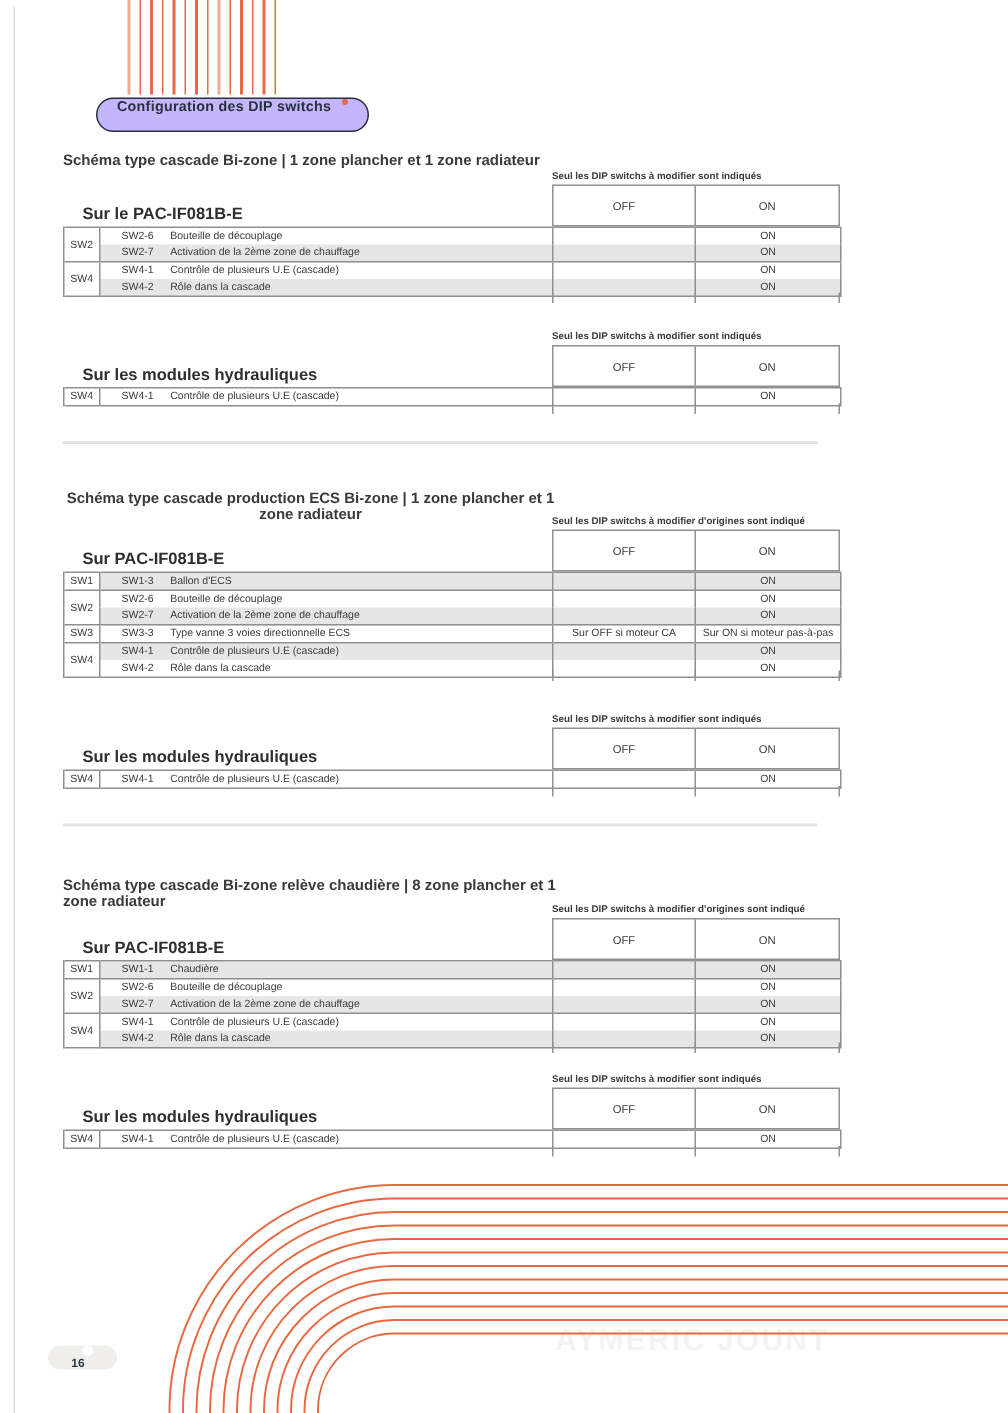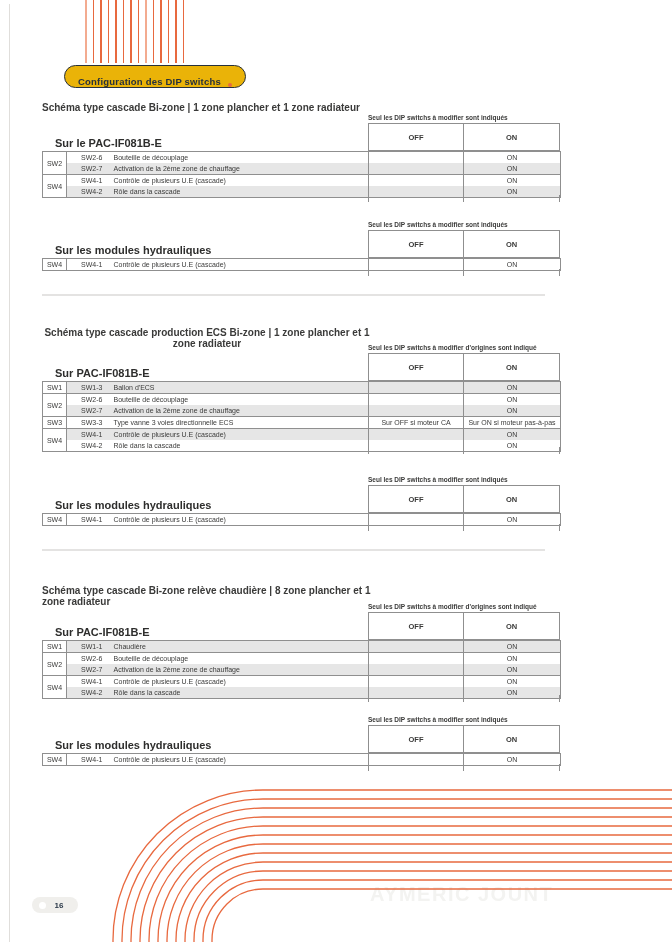--- a/index.html
+++ b/index.html
@@ -12,22 +12,22 @@
   
   .page-edge{left:9px;top:4px;bottom:0;width:1px;background:#e0dedb;}
 
   
   .top-lines{left:85px;top:0;height:63px;display:flex;gap:6px;}
   .top-lines i{display:block;width:1.5px;height:63px;background:#e8693f;}
   .top-lines i:nth-child(1),.top-lines i:nth-child(9){background:#f3ab90;}
 
   
   .capsule{
-    left:64px;top:65px;height:23px;display:inline-flex;align-items:flex-end;
-    border:1.5px solid #26313d;border-radius:13px;padding:0 13px;background:#eab308;box-sizing:border-box;
+    left:64px;top:65px;height:23px;display:inline-flex;align-items:flex-start;
+    border:1.5px solid #26313d;border-radius:13px;padding:0 13px;background:#c4b5fd;box-sizing:border-box;
   }
   .capsule .cap-label{font-size:9.5px;font-weight:bold;color:#26313d;letter-spacing:.2px;}
   .capsule .dot{width:4px;height:4px;border-radius:50%;background:#e8693f;margin-left:7px;}
 
   
   .sec-title{left:42px;font-size:10px;font-weight:bold;color:#3a3a39;line-height:11px;}
   #sec1-title{top:102px;width:480px;}
   #sec2-title{top:327px;width:330px;text-align:center;}
   #sec3-title{top:585px;width:350px;}
 
@@ -40,21 +40,21 @@
   .block{left:42px;width:518px;position:absolute;}
   #b1a{top:114px;} #b1b{top:221px;}
   #b2a{top:344px;} #b2b{top:476px;}
   #b3a{top:603px;} #b3b{top:716px;}
 
   .note{position:absolute;left:326px;top:0;width:192px;font-size:6.5px;font-weight:bold;color:#3a3a39;white-space:nowrap;}
   .hdr{
     position:absolute;left:326px;top:9px;width:192px;height:28px;box-sizing:border-box;
     border:1px solid #8f8f8f;display:flex;background:#fff;
   }
-  .hcell{width:94px;display:flex;align-items:center;justify-content:center;font-size:7.5px;font-weight:bold;}
+  .hcell{width:94px;display:flex;align-items:center;justify-content:center;font-size:7.5px;font-weight:normal;}
   .hcell.on{flex:1;border-left:1px solid #8f8f8f;}
   .subhead{position:absolute;left:13px;top:23px;font-size:11px;font-weight:bold;color:#2e2e2d;white-space:nowrap;}
 
   table.tbl{
     position:absolute;left:0;top:37px;width:518px;border-collapse:collapse;table-layout:fixed;
     border-top:1px solid #8f8f8f;border-bottom:1px solid #8f8f8f;
   }
   .tbl col.c-g{width:24px;} .tbl col.c-i{width:47px;} .tbl col.c-l{width:255px;}
   .tbl col.c-o{width:95px;} .tbl col.c-n{width:97px;}
   .tbl td{height:11px;padding:0;font-size:7px;line-height:11px;vertical-align:middle;color:#3a3a39;}
@@ -71,21 +71,21 @@
 
   
   .watermark{left:370px;top:883px;font-size:20px;font-weight:bold;color:#f3f3f1;letter-spacing:1.5px;white-space:nowrap;z-index:0;text-align:right;}
 
   
   .curves{left:0;top:0;width:672px;height:942px;z-index:1;pointer-events:none;}
 
   
   .page-pill{
     left:32px;top:897px;width:46px;height:16px;border-radius:8px;background:#f0efec;
-    display:flex;align-items:center;z-index:2;
+    display:flex;align-items:center;z-index:2;flex-direction:column;
   }
   .page-pill .pdot{width:7px;height:7px;border-radius:50%;background:#ffffff;margin-left:7px;}
   .page-pill .pnum{flex:1;text-align:center;font-size:8px;font-weight:bold;color:#2c3a4a;margin-right:6px;}
 </style>
 </head>
 <body>
 
 <div class="abs page-edge"></div>
 
 <div class="abs top-lines">

